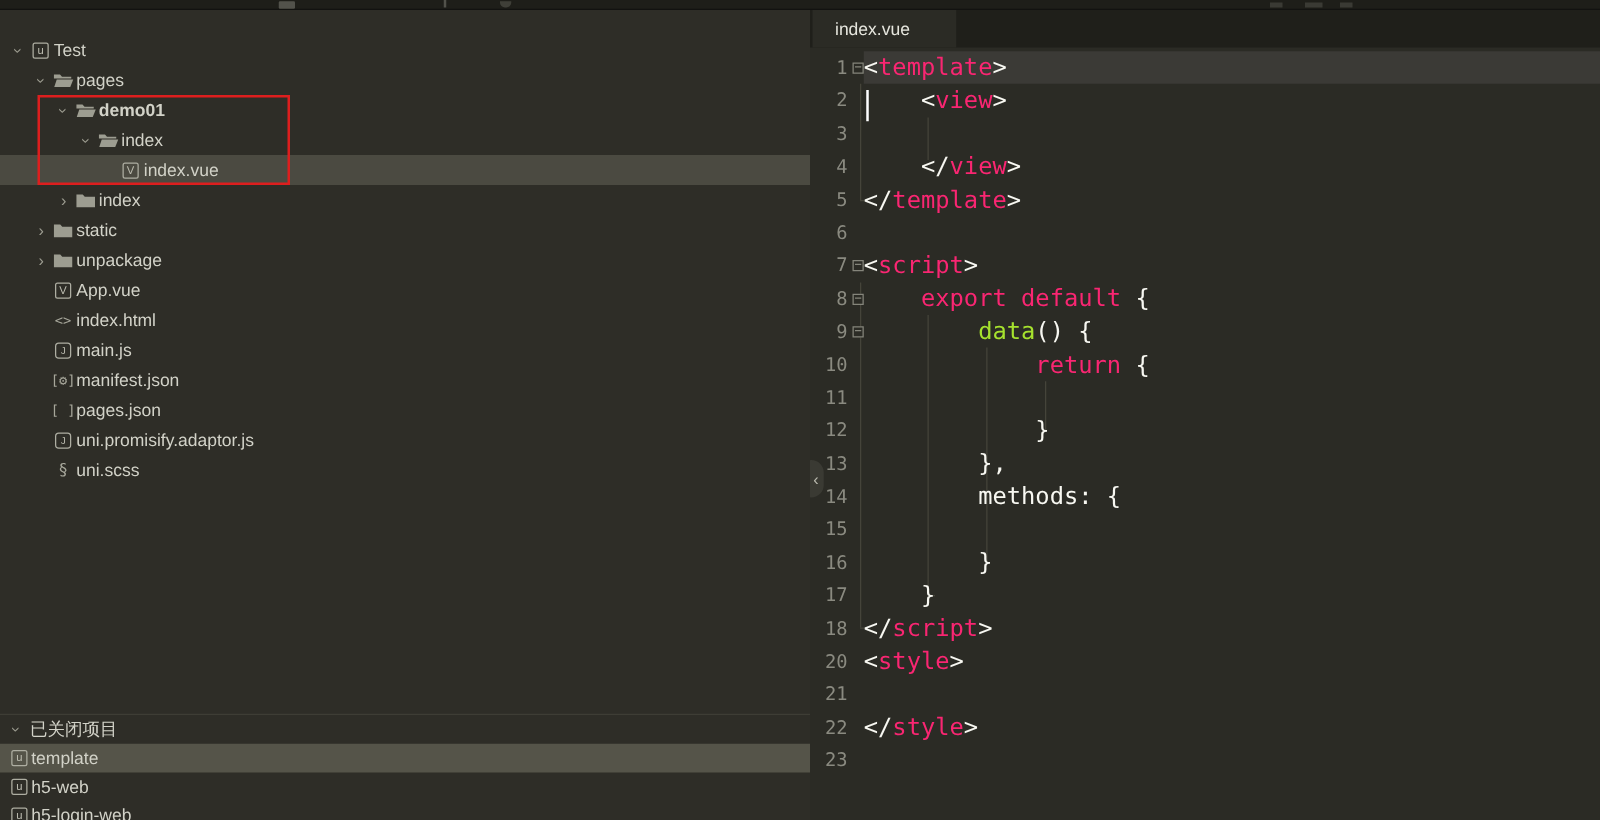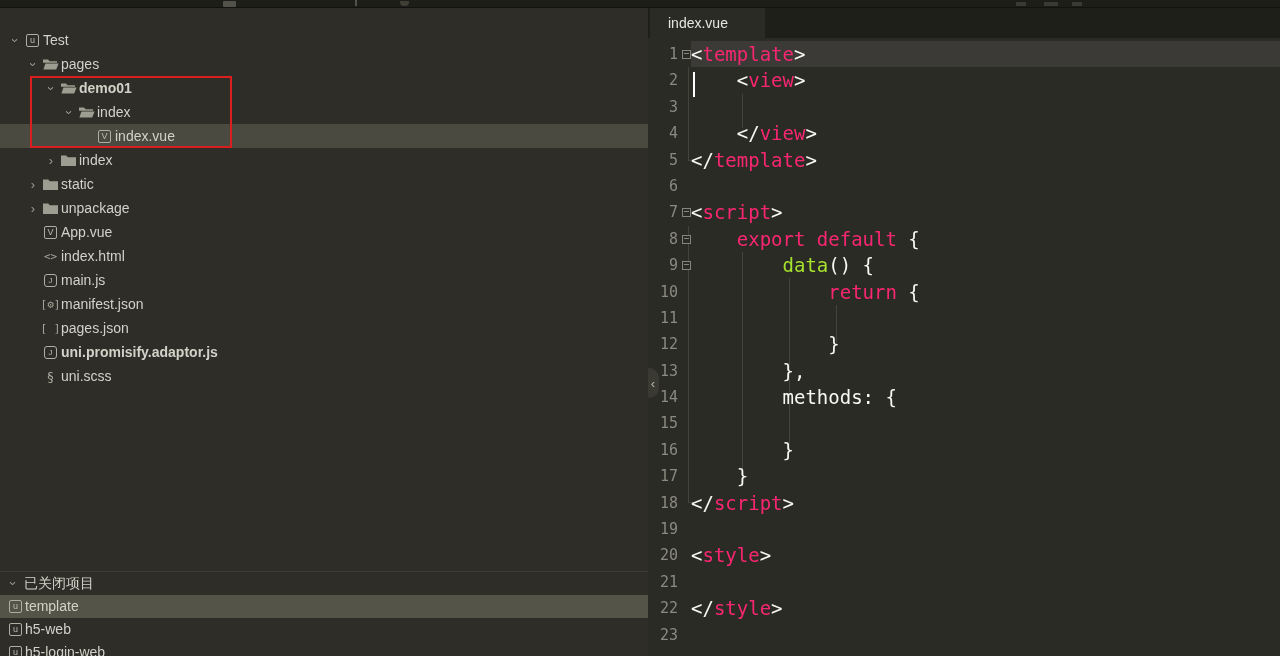--- a/index.html
+++ b/index.html
@@ -202,21 +202,21 @@
     <span class="t-icon" style="left: 42px;">
             <span class="ic-txt">[ ]</span>
           </span>
     <span class="t-label" style="left: 61px; text-align: right;">pages.json</span>
   </div>
         <div class="trow">
 
     <span class="t-icon" style="left: 42px;">
             <span class="ic-box" style="border-radius:3px;font-size:8px;">J</span>
           </span>
-    <span class="t-label" style="left: 61px; font-weight: bold;">uni.promisify.adaptor.js</span>
+    <span class="t-label" style="left: 61px;">uni.promisify.adaptor.js</span>
   </div>
         <div class="trow">
 
     <span class="t-icon" style="left: 42px;">
             <span class="ic-txt" style="font-size:13px;">§</span>
           </span>
     <span class="t-label" style="left: 61px;">uni.scss</span>
   </div>
       </div>
     <div class="redbox"></div>
@@ -359,25 +359,20 @@
     <span class="num">17</span>
     <span class="foldc"></span>
     <span class="clc"><span class="tok-p">    }</span></span>
   </div>
           <div class="cl">
     <span class="num">18</span>
     <span class="foldc"></span>
     <span class="clc"><span class="tok-p">&lt;/</span><span class="tok-t">script</span><span class="tok-p">&gt;</span></span>
   </div>
           <div class="cl">
-    <span class="num">19</span>
-    <span class="foldc"></span>
-    <span class="clc"></span>
-  </div>
-          <div class="cl">
     <span class="num">20</span>
     <span class="foldc"></span>
     <span class="clc"><span class="tok-p">&lt;</span><span class="tok-t">style</span><span class="tok-p">&gt;</span></span>
   </div>
           <div class="cl">
     <span class="num">21</span>
     <span class="foldc"></span>
     <span class="clc"></span>
   </div>
           <div class="cl">

